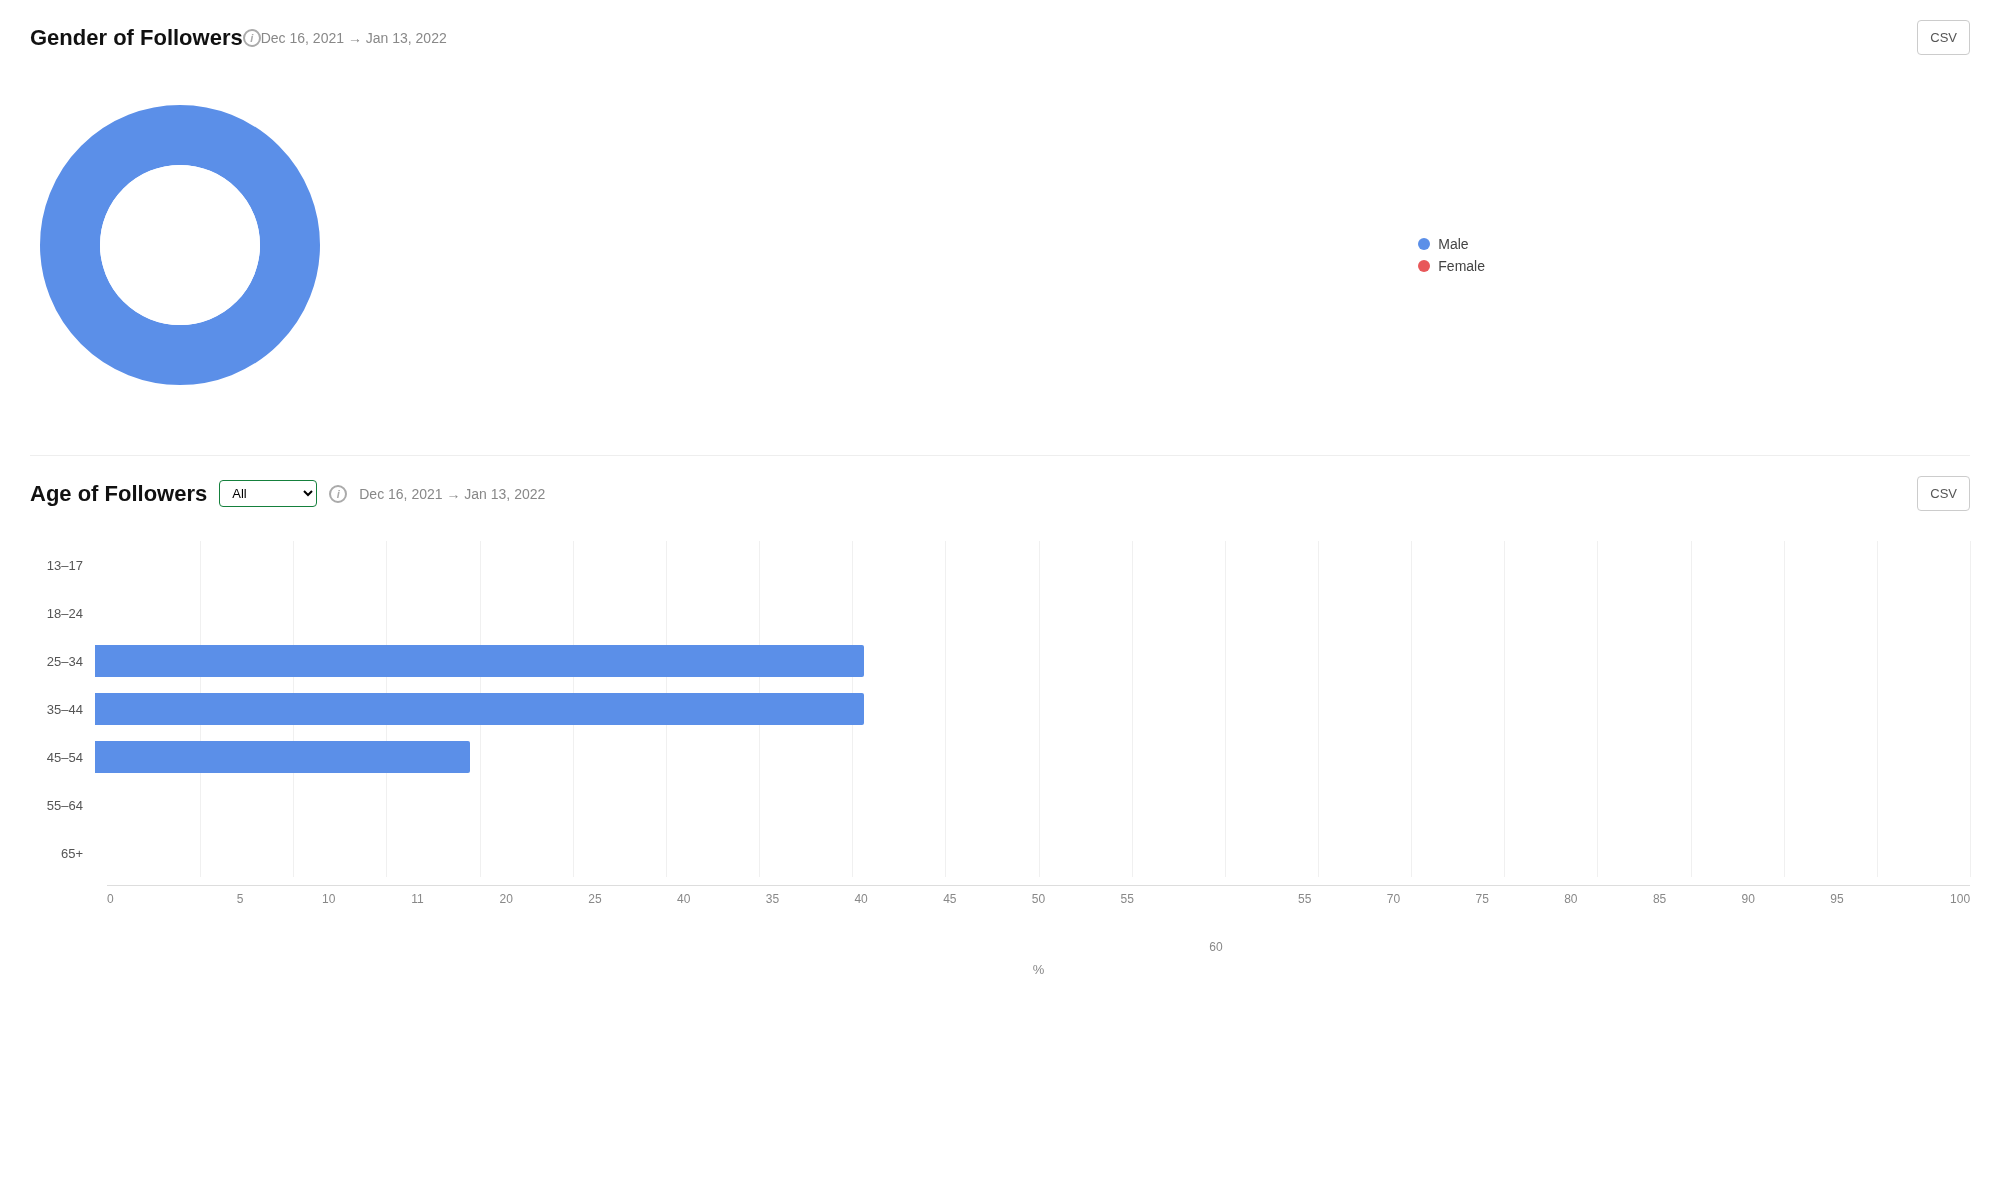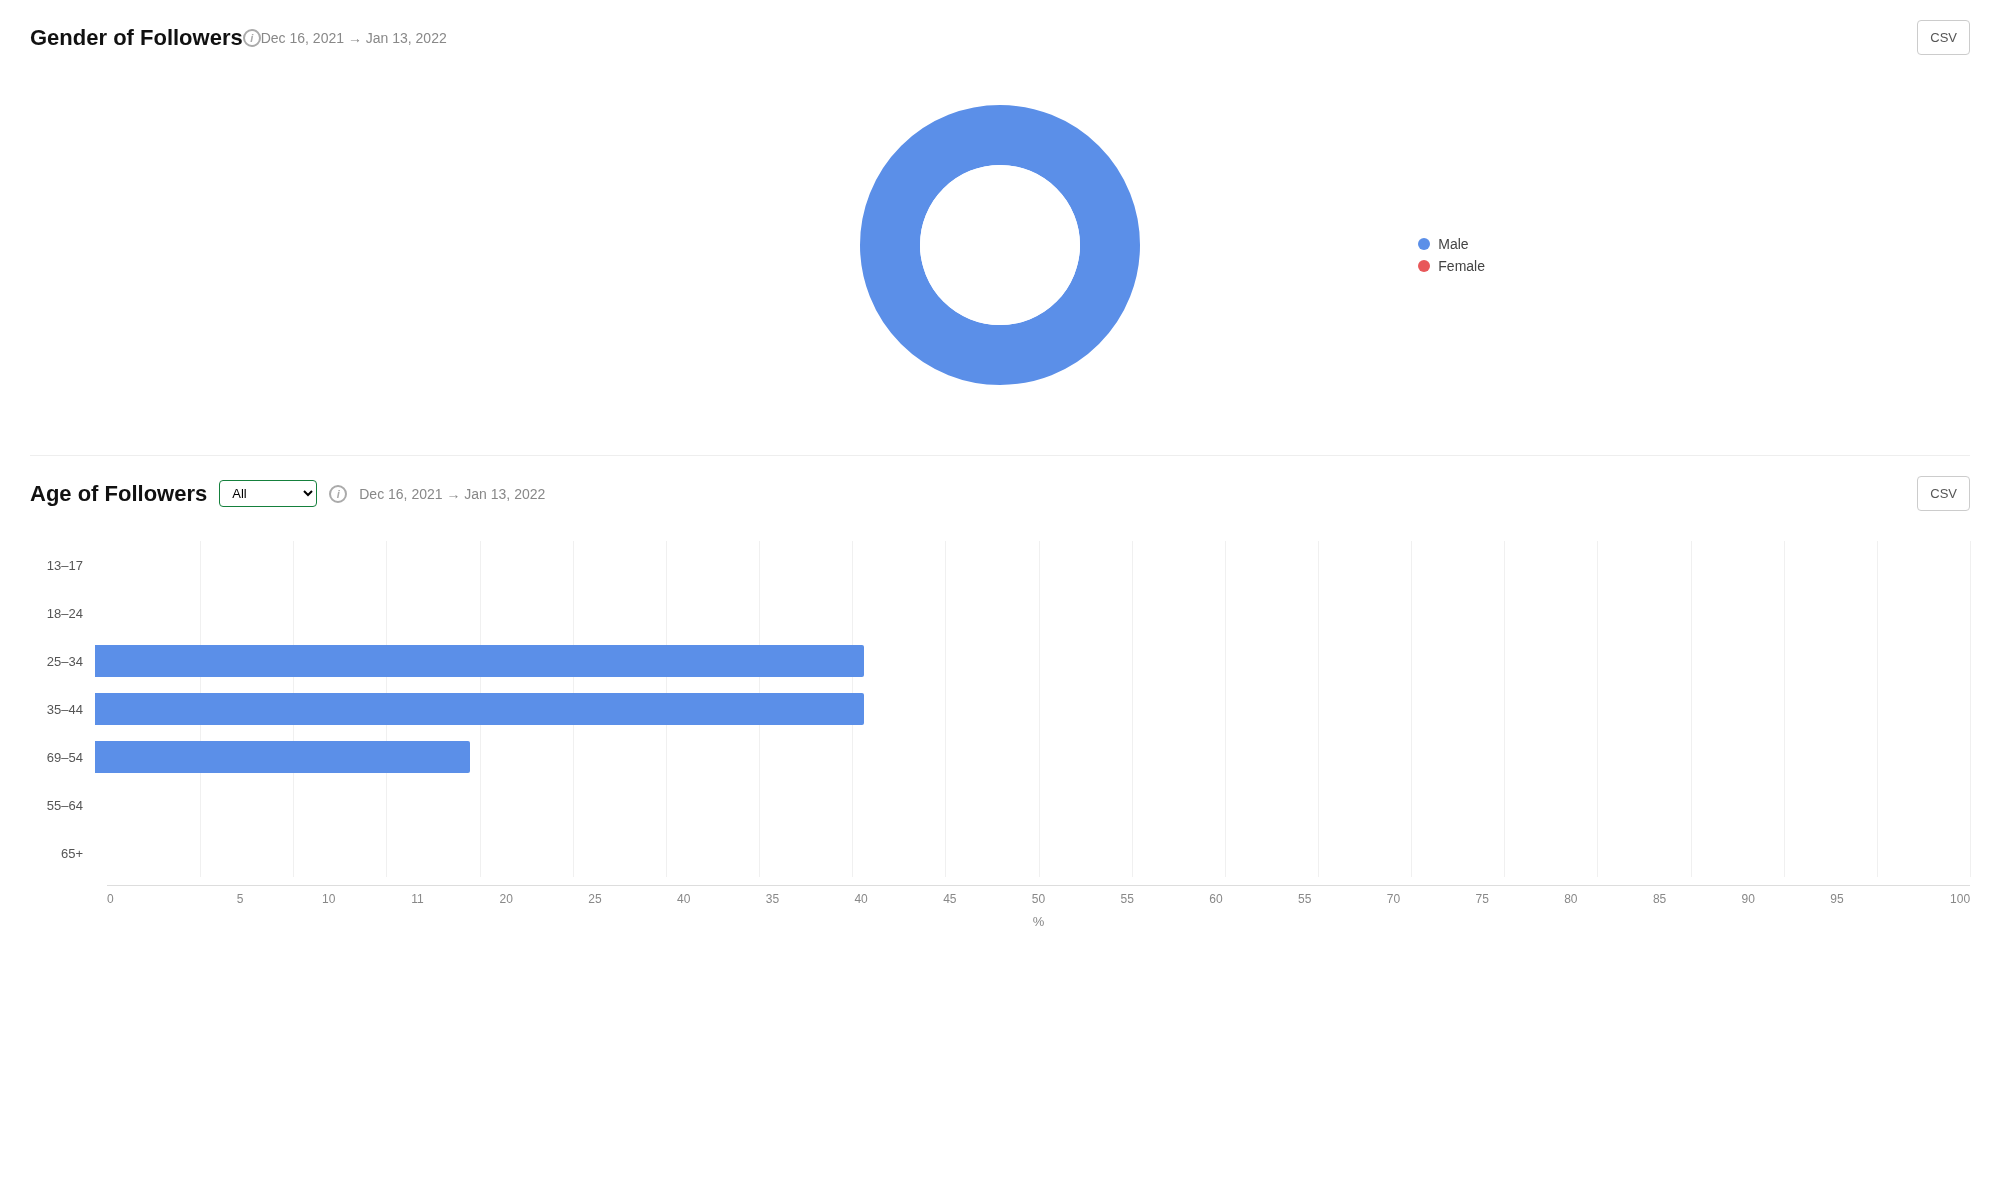--- a/index.html
+++ b/index.html
@@ -56,21 +56,20 @@
       border-radius: 4px;
       cursor: pointer;
       font-size: 13px;
       color: #555;
     }
 
     
     .donut-section {
       display: flex;
       align-items: center;
-      justify-content: center;
       padding: 30px 0 50px 0;
       position: relative;
     }
     .donut-wrapper {
       position: relative;
       width: 300px;
       height: 300px;
     }
     .legend-item {
       display: flex;
@@ -279,21 +278,21 @@
               <div class="bar-fill" style="width: 41%;"></div>
             </div>
           </div>
           <div class="bar-row">
             <div class="bar-label">35–44</div>
             <div class="bar-area">
               <div class="bar-fill" style="width: 41%;"></div>
             </div>
           </div>
           <div class="bar-row">
-            <div class="bar-label">69–54</div>
+            <div class="bar-label">45–54</div>
             <div class="bar-area">
               <div class="bar-fill" style="width: 20%;"></div>
             </div>
           </div>
           <div class="bar-row">
             <div class="bar-label">55–64</div>
             <div class="bar-area"></div>
           </div>
           <div class="bar-row">
             <div class="bar-label">65+</div>
@@ -308,21 +307,21 @@
         <span class="x-tick" style="width: 5%;">10</span>
         <span class="x-tick" style="width: 5%;">11</span>
         <span class="x-tick" style="width: 5%;">20</span>
         <span class="x-tick" style="width: 5%;">25</span>
         <span class="x-tick" style="width: 5%;">40</span>
         <span class="x-tick" style="width: 5%;">35</span>
         <span class="x-tick" style="width: 5%;">40</span>
         <span class="x-tick" style="width: 5%;">45</span>
         <span class="x-tick" style="width: 5%;">50</span>
         <span class="x-tick" style="width: 5%;">55</span>
-        <span class="x-tick" style="width: 5%;">60</span>
+        <span class="x-tick" style="width: 5%; margin-top: 48px;">60</span>
         <span class="x-tick" style="width: 5%;">55</span>
         <span class="x-tick" style="width: 5%;">70</span>
         <span class="x-tick" style="width: 5%;">75</span>
         <span class="x-tick" style="width: 5%;">80</span>
         <span class="x-tick" style="width: 5%;">85</span>
         <span class="x-tick" style="width: 5%;">90</span>
         <span class="x-tick" style="width: 5%;">95</span>
         <span class="x-tick" style="width: 5%; text-align: right;">100</span>
       </div>
     <div class="x-axis-title">%</div>

